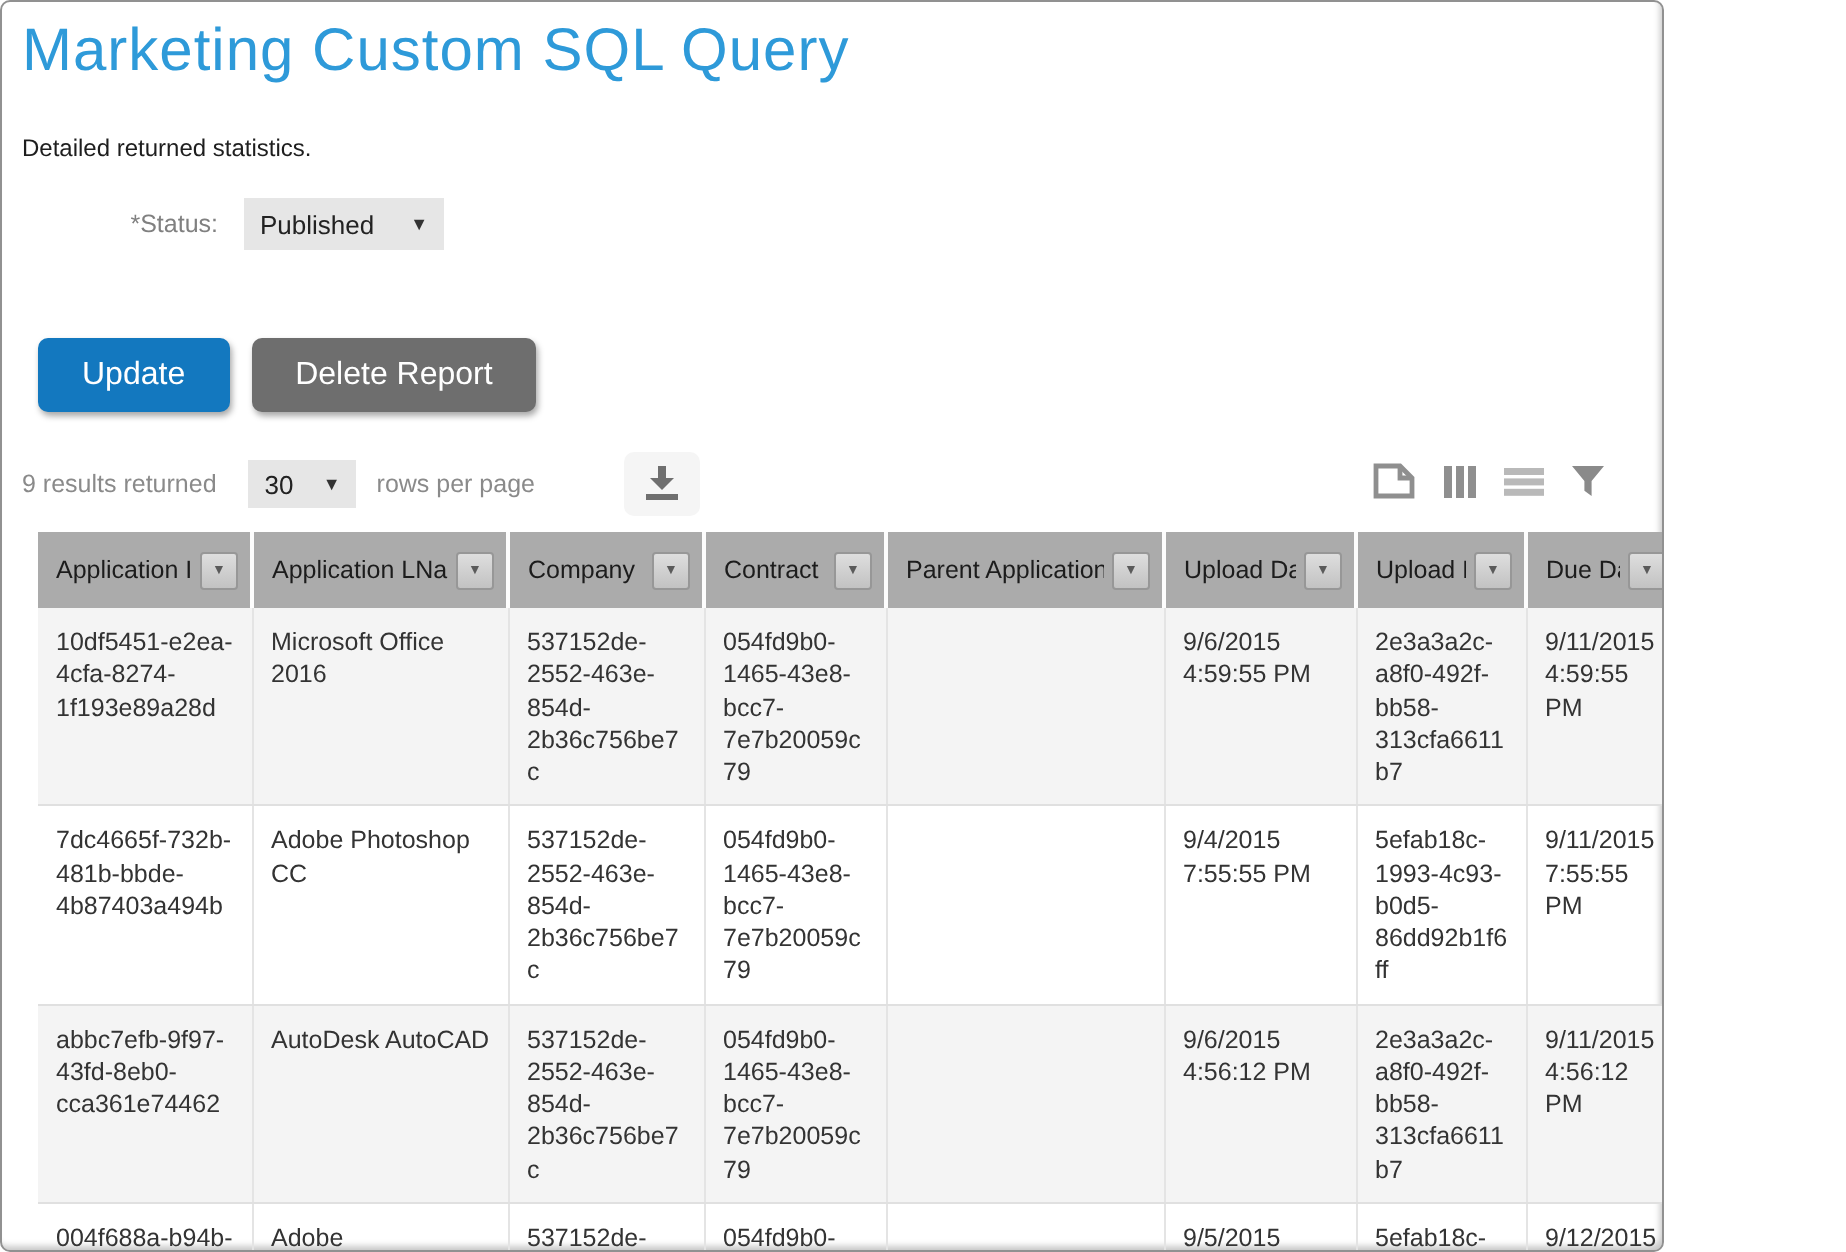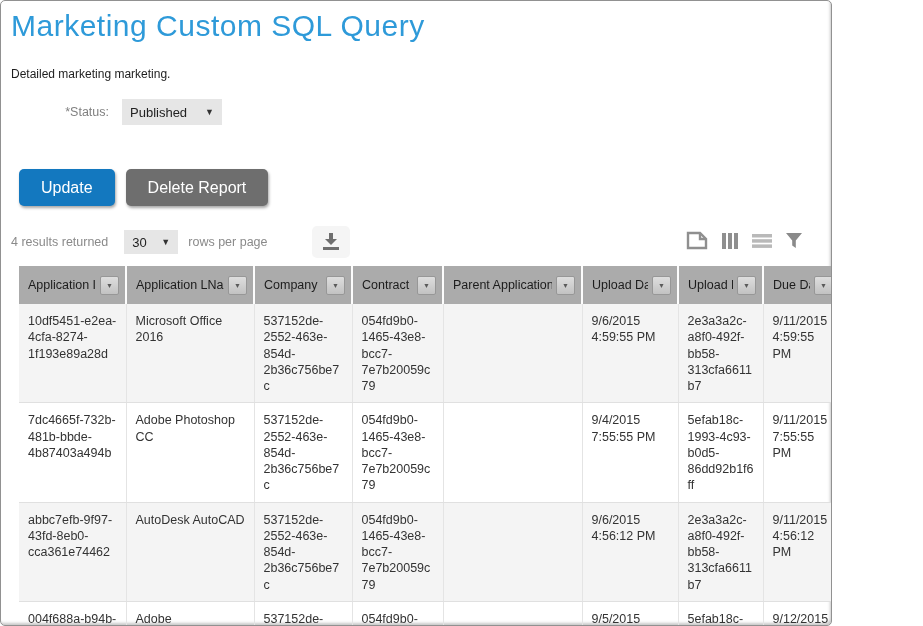--- a/index.html
+++ b/index.html
@@ -112,37 +112,37 @@
   .grid tr.alt td { background: #f4f4f4; }
 </style>
 </head>
 <body>
 
 <div class="window">
   <div class="content">
 
     <h1 class="page-title">Marketing Custom SQL Query</h1>
 
-    <div class="subtitle">Detailed marketing marketing.</div>
+    <div class="subtitle">Detailed returned statistics.</div>
 
     <div class="status-row">
       <span class="status-label">*Status:</span>
       <div class="select status-select">
         <span>Published</span>
         <span class="caret">▼</span>
       </div>
     </div>
 
     <div class="button-row">
       <button class="btn btn-update">Update</button>
       <button class="btn btn-delete">Delete Report</button>
     </div>
 
     <div class="results-bar">
-      <span class="results-text">4 results returned</span>
+      <span class="results-text">9 results returned</span>
       <div class="select pagesize-select">
         <span>30</span>
         <span class="caret">▼</span>
       </div>
       <span class="rows-per-page">rows per page</span>
       <button class="download-btn">
         <span>
           <svg width="20" height="18" viewBox="0 0 20 18">
             <rect x="8" y="1" width="4" height="6" fill="#6f6f6f"></rect>
             <polygon points="4,7 16,7 10,13" fill="#6f6f6f"></polygon>

